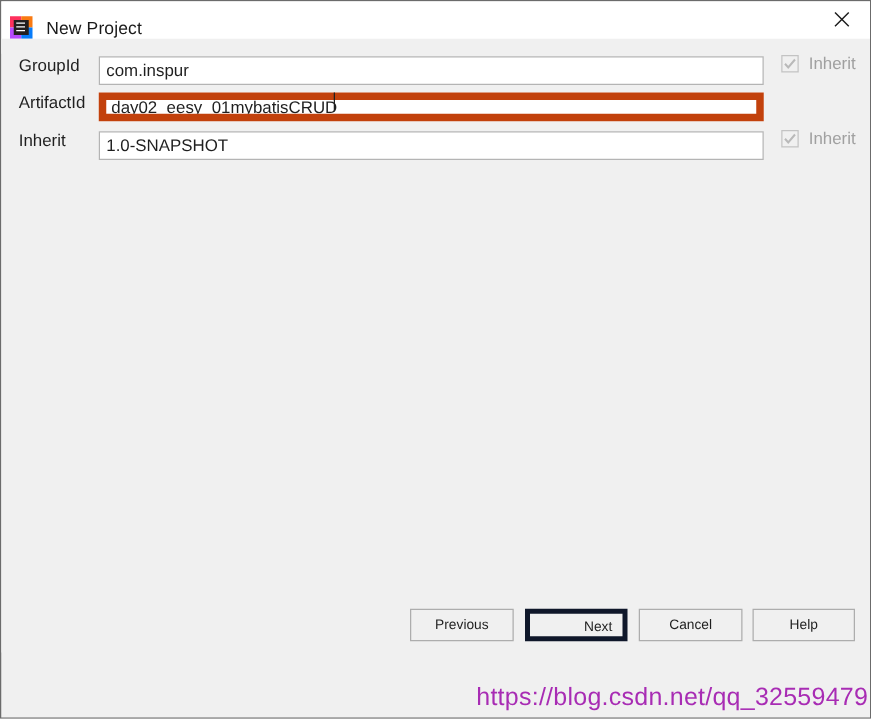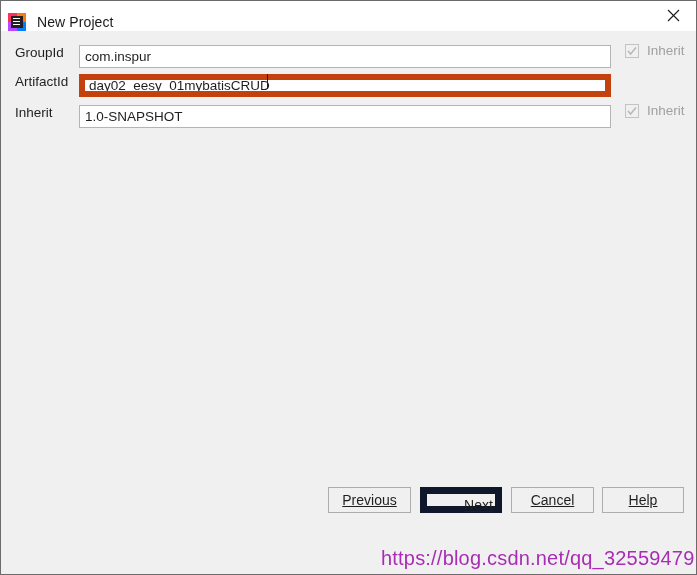--- a/index.html
+++ b/index.html
@@ -196,30 +196,29 @@
     height: 26px;
   }
   .dlg-btn {
     position: absolute;
     top: 0;
     height: 26px;
     box-sizing: border-box;
     background: #f0f0f0;
     border: 1px solid #adadad;
     font-family: "Liberation Sans", sans-serif;
-    font-size: 14px;
+    font-size: 11px;
     color: #1f1f1f;
     text-align: center;
     line-height: 24px;
     cursor: default;
     padding: 0;
-    text-decoration: underline;
   }
   .dlg-btn.default {
-    border: 7px solid #0f172a;
+    border: 4px solid #0f172a;
     line-height: 22px;
     padding-left: 35px;
   }
   .btn-prev   { left: 327px; width: 83px; }
   .btn-next   { left: 419px; width: 82px; }
   .btn-cancel { left: 510px; width: 83px; }
   .btn-help   { left: 601px; width: 82px; }
 
   
   .watermark {

